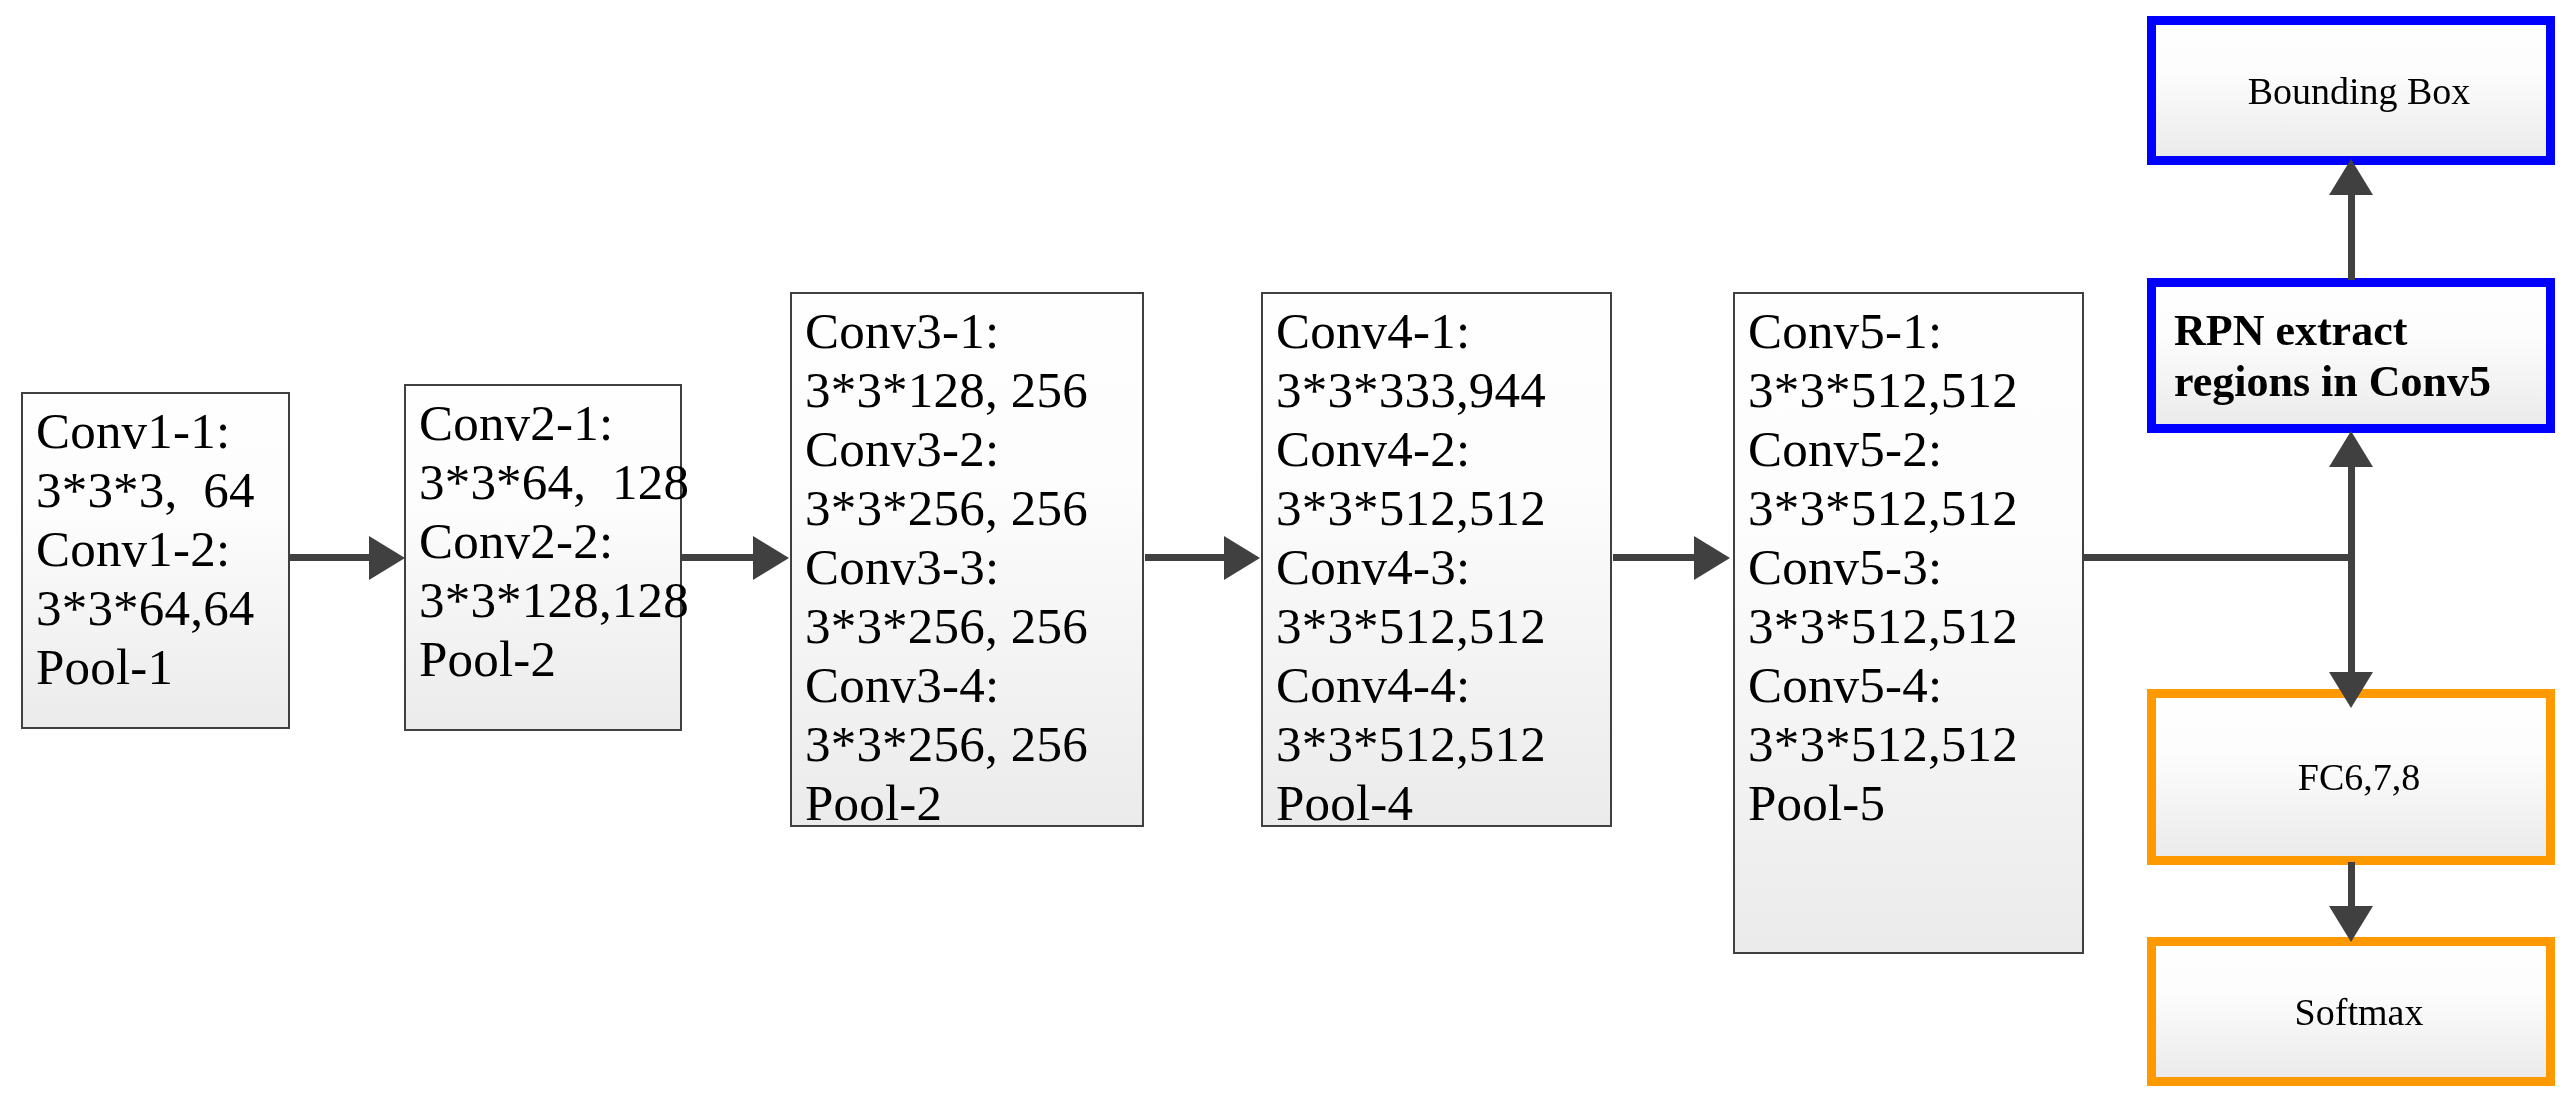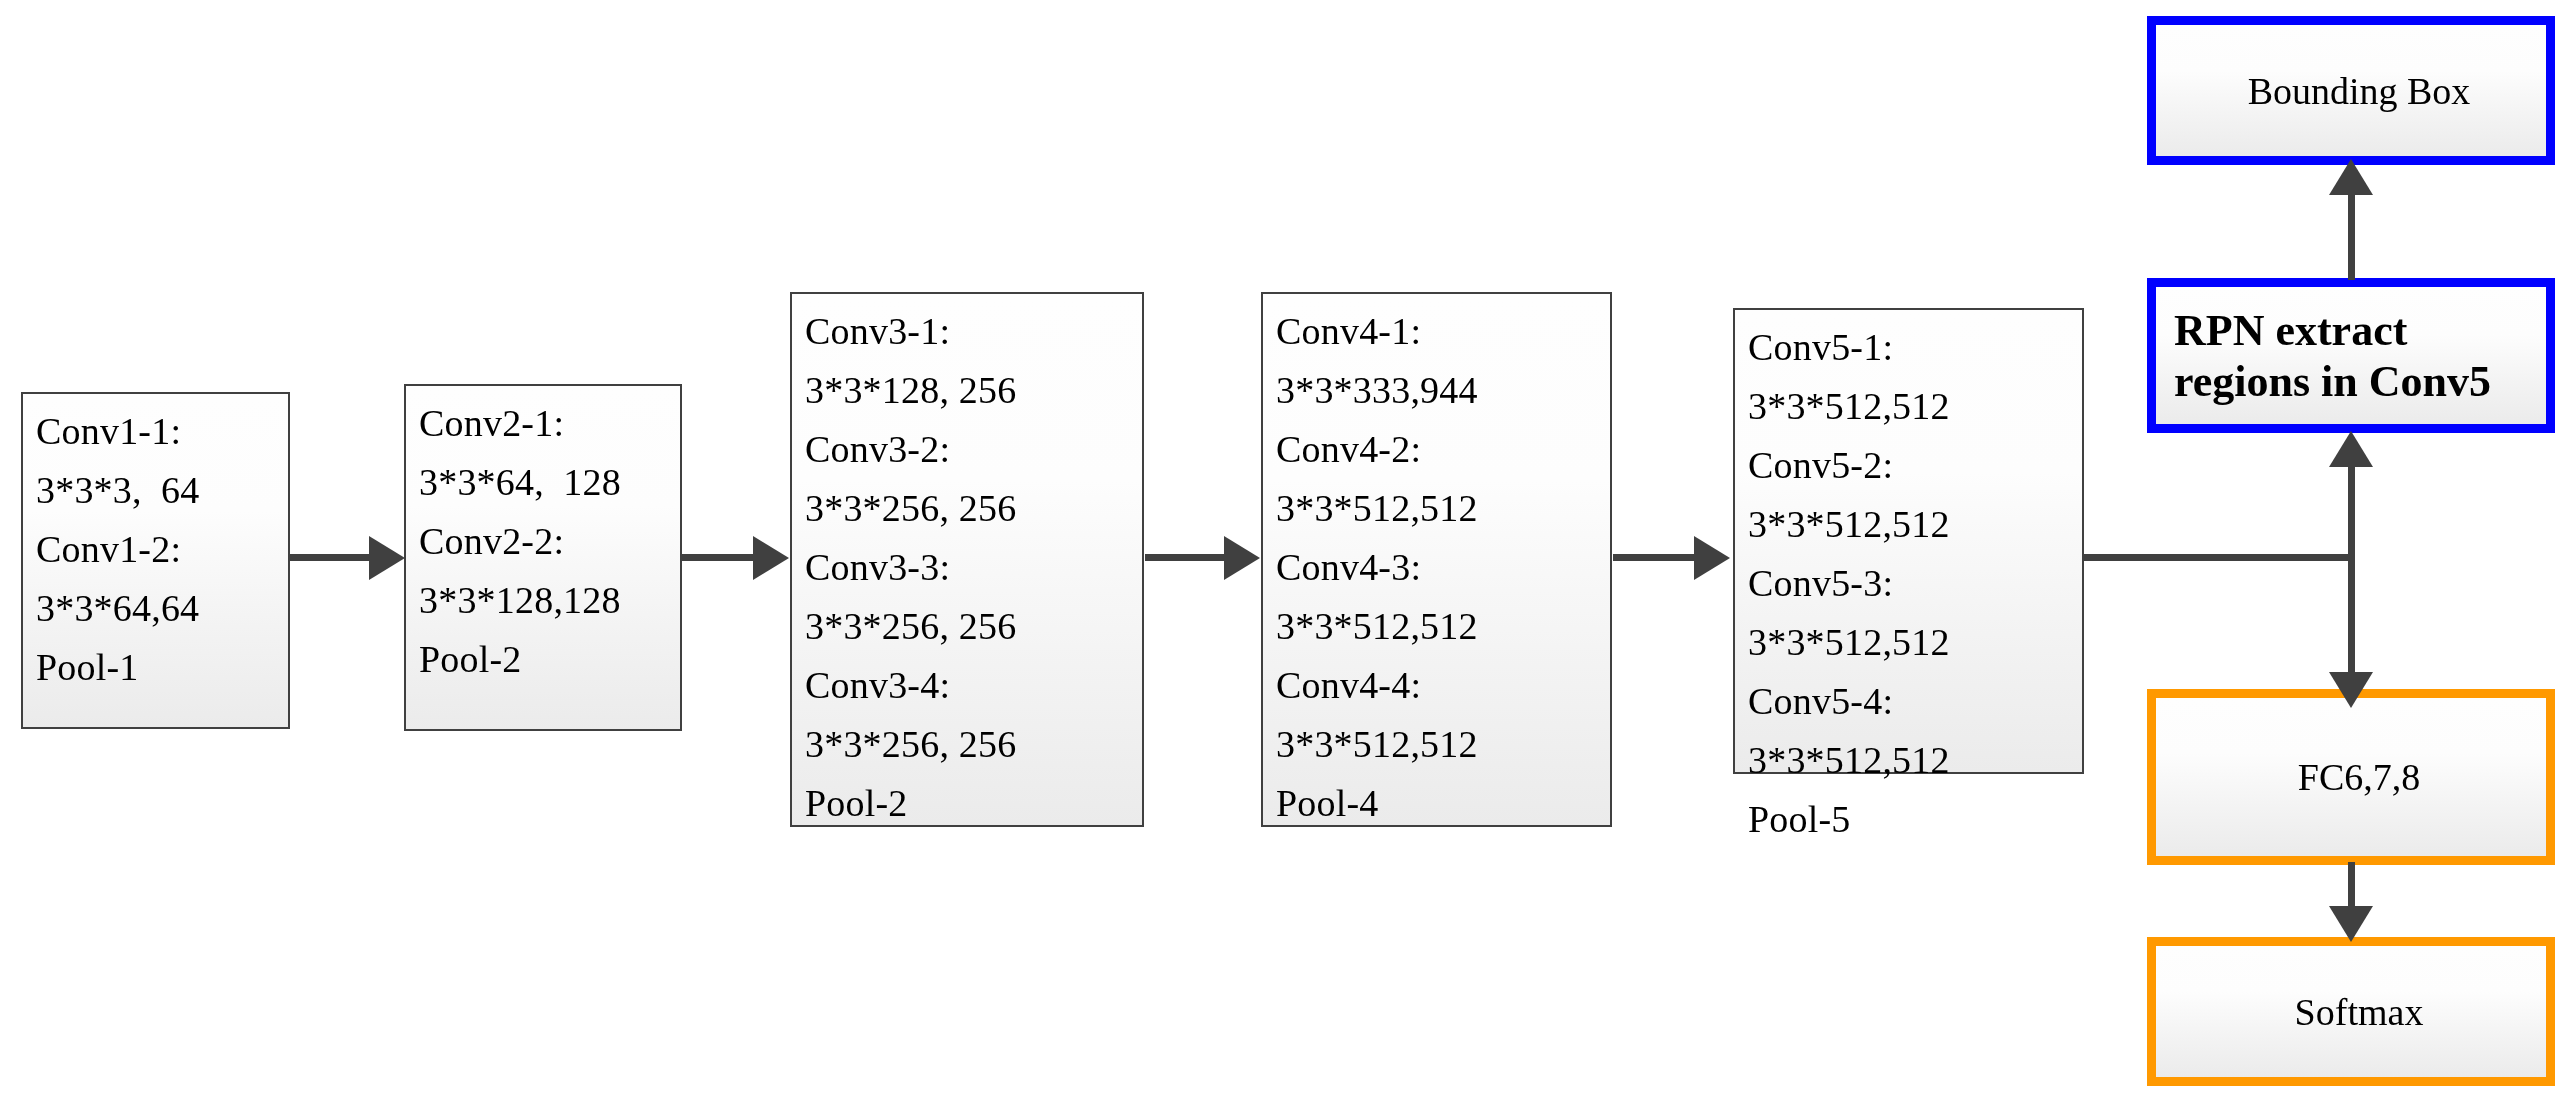--- a/index.html
+++ b/index.html
@@ -19,21 +19,21 @@
     position: absolute;
     box-sizing: border-box;
     background: linear-gradient(to bottom, #fefefe 0%, #fdfdfd 35%, #f3f3f3 70%, #ebebeb 100%);
   }
   
   .conv-box {
     border: 2.4px solid #404040;
     padding: 8.2px 0 0 13px;
   }
   .conv-line {
-    font-size: 38px;
+    font-size: 51px;
     line-height: 59px;
     color: #000000;
     white-space: pre;
     letter-spacing: 0.2px;
   }
   
   .blue-box {
     border: 9px solid #0000ff;
     display: flex;
     align-items: center;
@@ -131,21 +131,21 @@
     <div class="conv-line">3*3*333,944</div>
     <div class="conv-line">Conv4-2:</div>
     <div class="conv-line">3*3*512,512</div>
     <div class="conv-line">Conv4-3:</div>
     <div class="conv-line">3*3*512,512</div>
     <div class="conv-line">Conv4-4:</div>
     <div class="conv-line">3*3*512,512</div>
     <div class="conv-line">Pool-4</div>
   </div>
 
-  <div class="node conv-box" style="left:1733px; top:308px; width:351px; height:466px;">
+  <div class="node conv-box" style="left:1733px; top:292px; width:351px; height:662px;">
     <div class="conv-line">Conv5-1:</div>
     <div class="conv-line">3*3*512,512</div>
     <div class="conv-line">Conv5-2:</div>
     <div class="conv-line">3*3*512,512</div>
     <div class="conv-line">Conv5-3:</div>
     <div class="conv-line">3*3*512,512</div>
     <div class="conv-line">Conv5-4:</div>
     <div class="conv-line">3*3*512,512</div>
     <div class="conv-line">Pool-5</div>
   </div>

